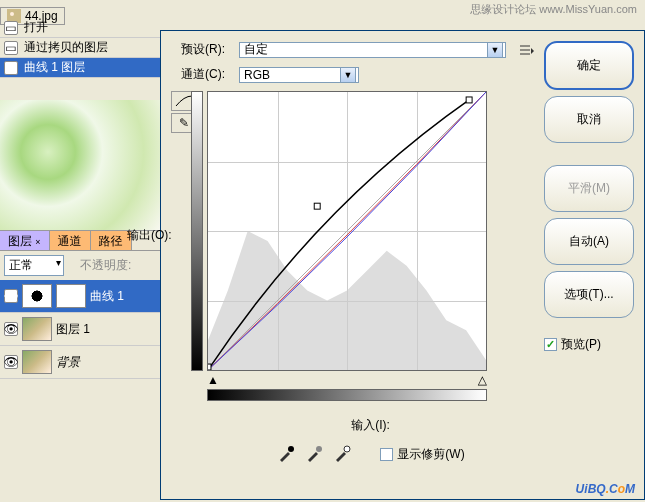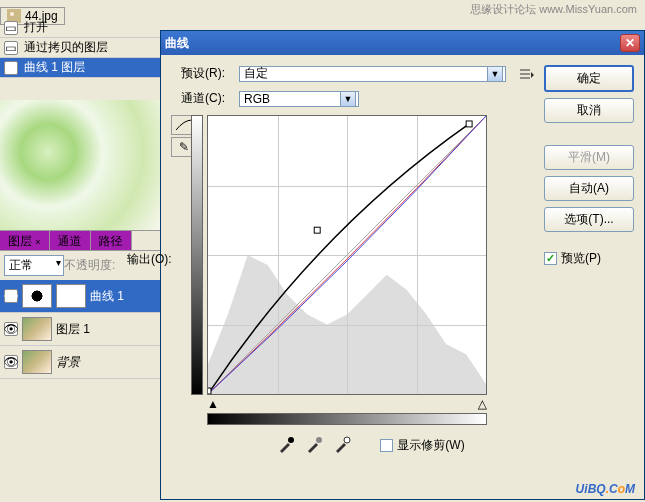--- a/index.html
+++ b/index.html
@@ -7,38 +7,38 @@
 .tab-row{position:absolute;top:0;left:0;height:32px;display:flex;align-items:center}
 .tab{border:1px solid #999;background:#ece9d8;padding:1px 6px;display:flex;align-items:center;gap:4px}
 .tab svg{width:14px;height:14px}
 .layer-row{height:20px;display:flex;align-items:center;gap:6px;padding:0 4px;border-bottom:1px solid #ccc}
 .layer-row.sel{background:#316ac5;color:#fff}
 .eye{width:14px;height:14px;border:1px solid #888;border-radius:2px;background:#fff;display:inline-flex;align-items:center;justify-content:center}
 .layers-top{position:absolute;top:18px;left:0;width:160px}
 .bg-img{position:absolute;top:100px;left:0;width:160px;height:130px;background:radial-gradient(circle at 30% 40%,#d8f0c0 0%,#a8d880 20%,#f0f8e8 40%,#d0e8b0 70%,#f8f8f0 100%)}
 .panel{position:absolute;top:230px;left:0;width:160px;background:#ece9d8;border-top:1px solid #999}
 .panel-tabs{display:flex;height:20px;border-bottom:1px solid #999}
-.panel-tab{padding:2px 8px;border-right:1px solid #999;background:#a21caf}
-.panel-tab.active{background:#a21caf}
-.panel-ctrl{display:flex;align-items:center;gap:0;padding:4px}
+.panel-tab{padding:2px 8px;border-right:1px solid #999;background:#fdba74}
+.panel-tab.active{background:#c4b5fd}
+.panel-ctrl{display:flex;align-items:center;gap:16px;padding:4px}
 .select{border:1px solid #7f9db9;background:#fff;padding:1px 14px 1px 4px;position:relative}
 .select::after{content:"▾";position:absolute;right:2px;top:1px;font-size:10px}
 .lock-row{display:flex;align-items:center;gap:4px;padding:2px 4px;border-top:1px solid #ccc;border-bottom:1px solid #ccc;background:#e8e8e8}
 .icon-sq{width:14px;height:14px;border:1px solid #888;display:inline-block;background:#ddd}
 .layer-item{display:flex;align-items:center;gap:4px;padding:4px;border-bottom:1px solid #ccc;background:#ece9d8}
 .layer-item.sel{background:#316ac5;color:#fff}
 .thumb{width:30px;height:24px;border:1px solid #888;background:#fff}
 .thumb.img{background:linear-gradient(135deg,#8a6,#cb8,#fed)}
 .dialog{position:absolute;top:30px;left:160px;width:485px;height:470px;background:#ece9d8;border:1px solid #003c74}
 .titlebar{height:24px;background:linear-gradient(#3b77d1,#2c5fb8);display:flex;align-items:center;justify-content:space-between;padding:0 4px;color:#fff;font-weight:bold}
 .close-btn{width:20px;height:18px;background:linear-gradient(#e88,#c44);border:1px solid #a33;border-radius:3px;display:flex;align-items:center;justify-content:center;color:#fff;font-weight:bold}
 .dialog-body{padding:10px;display:flex;gap:10px}
 .left-col{flex:1}
 .right-col{width:90px;display:flex;flex-direction:column;gap:6px}
-.btn{border:1px solid #7f9db9;background:linear-gradient(#fff,#ece9d8);padding:3px 0;text-align:center;border-radius:3px}
+.btn{border:1px solid #7f9db9;background:linear-gradient(#fff,#ece9d8);padding:14px 0;text-align:center;border-radius:13px}
 .btn.primary{border:2px solid #316ac5}
 .btn.disabled{color:#999}
 .field-row{display:flex;align-items:center;gap:14px;margin-bottom:8px}
 .field-label{width:54px;text-align:right}
 .dropdown{flex:1;border:1px solid #7f9db9;background:#fff;height:16px;display:flex;align-items:center;justify-content:space-between;padding:0 2px 0 4px}
 .dd-btn{width:16px;height:16px;background:linear-gradient(#e8f0fc,#b8d0f0);border:1px solid #7f9db9;display:flex;align-items:center;justify-content:center;font-size:9px}
 .curve-area{position:relative;margin-left:36px}
 .curve-tools{position:absolute;left:-36px;top:0;display:flex;flex-direction:column;gap:2px}
 .tool-btn{width:26px;height:20px;border:1px solid #999;background:#ece9d8;display:flex;align-items:center;justify-content:center}
 .grid-box{width:280px;height:280px;border:1px solid #666;background:#fff;position:relative}
@@ -112,24 +112,20 @@
   <div class="layer-item">
     <span class="eye">👁</span>
     <span class="thumb img"></span>
     <span style="font-style:italic">背景</span>
   </div>
 </div>
 
 <div class="top-watermark">思缘设计论坛  www.MissYuan.com</div>
 
 <div class="dialog">
-  <div class="titlebar">
-    <span>曲线</span>
-    <div class="close-btn">✕</div>
-  </div>
   <div class="dialog-body">
     <div class="left-col">
       <div class="field-row">
         <span class="field-label">预设(R):</span>
         <div class="dropdown">
           <span>自定</span>
             <span class="dd-btn">▼</span>
         </div>
         <svg class="menu-icon" viewBox="0 0 14 10">
             <line x1="0" y1="1" x2="10" y2="1" stroke="#333"></line>
@@ -174,20 +170,21 @@
             <rect x="-3" y="277" width="6" height="6" fill="#fff" stroke="#000" transform="translate(0,-3)"></rect>
             <rect x="107" y="112" width="6" height="6" fill="#fff" stroke="#000"></rect>
             <rect x="260" y="5" width="6" height="6" fill="#fff" stroke="#000"></rect>
           </svg>
         </div>
         <div class="arrows">
             <span>▲</span>
             <span>△</span>
           </div>
         <div class="gradient-h"></div>
+        <div class="input-label">输入(I):</div>
         <div class="eyedroppers">
           <svg class="dropper" viewBox="0 0 20 20">
               <path d="M4 16 L12 8 L14 10 L6 18 Z" fill="#333"></path>
               <circle cx="15" cy="5" r="3" fill="#000"></circle>
             </svg>
           <svg class="dropper" viewBox="0 0 20 20">
               <path d="M4 16 L12 8 L14 10 L6 18 Z" fill="#333"></path>
               <circle cx="15" cy="5" r="3" fill="#888"></circle>
             </svg>
           <svg class="dropper" viewBox="0 0 20 20">

